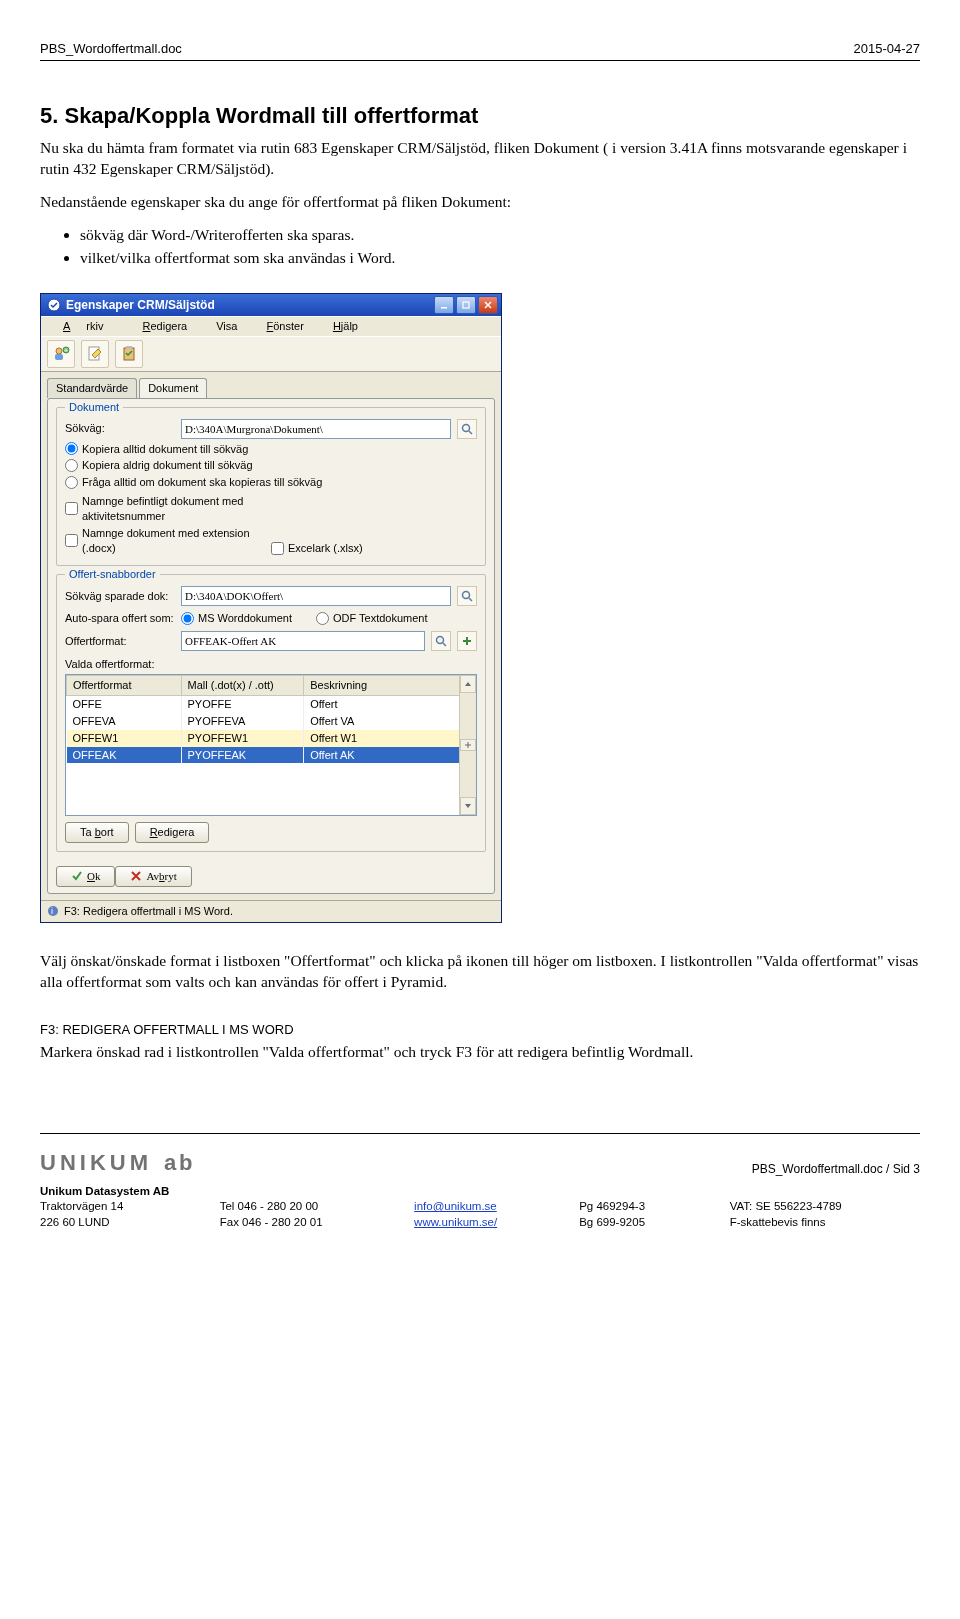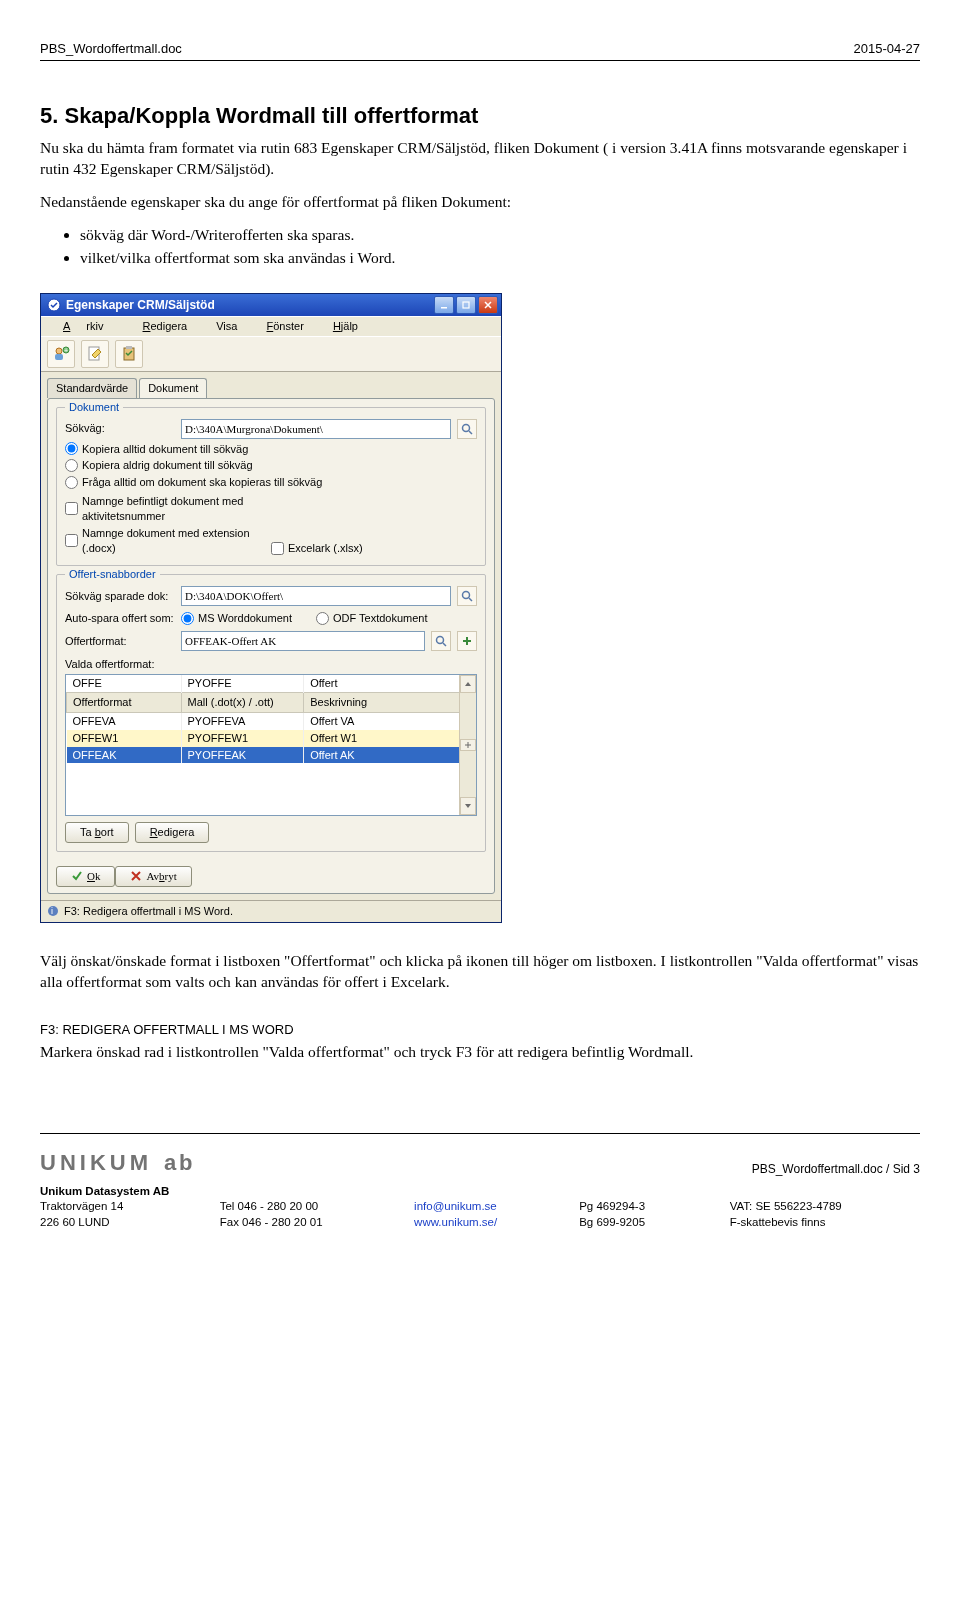--- a/index.html
+++ b/index.html
@@ -49,21 +49,21 @@
   .statusbar { border-top:1px solid #aca899; padding:3px 6px; font-size:11px; display:flex; align-items:center; gap:5px; background:#ece9d8;}
   .sub-heading { font-family:Arial,Helvetica,sans-serif; font-size:13px; font-weight:normal; margin-top:28px;}
   
   .footer-sep { border-top:1px solid #000; margin-top:70px;}
   .logo-row { display:flex; justify-content:space-between; align-items:flex-end; margin-top:14px;}
   .logo { font-family:Arial,Helvetica,sans-serif; font-weight:bold; letter-spacing:4px; font-size:22px; color:#737373;}
   .logo-ab { letter-spacing:3px; font-size:22px; margin-left:8px;}
   .doc-sid { font-family:Arial,Helvetica,sans-serif; font-size:12px;}
   .addr-grid { display:grid; grid-template-columns: 1.2fr 1.3fr 1.1fr 1fr 1.3fr; font-family:Arial,Helvetica,sans-serif; font-size:11.5px; margin-top:6px; column-gap:4px;}
   .addr-grid .bold { font-weight:bold;}
-  a.link { color:#1a3fc7; }
+  a.link { color:#1a3fc7; text-decoration:underline;}
 </style>
 </head>
 <body>
 
 <div class="page">
   <div class="header-line">
     <span>PBS_Wordoffertmall.doc</span>
     <span>2015-04-27</span>
   </div>
 
@@ -217,29 +217,29 @@
               <svg width="12" height="12">
                 <path d="M2 6h8M6 2v8" stroke="#3a8a3a" stroke-width="2"></path>
               </svg>
             </div>
         </div>
         <div style="margin:6px 0 2px 0;">Valda offertformat:</div>
         <div class="list-wrap">
           <table class="grid">
             <tbody>
                 <tr>
+              <th style="width:28%">Offertformat</th>
+              <th style="width:30%">Mall (.dot(x) / .ott)</th>
+              <th>Beskrivning</th>
+            </tr>
+            <tr>
                   <td>OFFE</td>
                   <td>PYOFFE</td>
                   <td>Offert</td>
                 </tr>
-            <tr>
-              <th style="width:28%">Offertformat</th>
-              <th style="width:30%">Mall (.dot(x) / .ott)</th>
-              <th>Beskrivning</th>
-            </tr>
             <tr>
                   <td>OFFEVA</td>
                   <td>PYOFFEVA</td>
                   <td>Offert VA</td>
                 </tr>
             <tr class="row-hl-y">
                   <td>OFFEW1</td>
                   <td>PYOFFEW1</td>
                   <td>Offert W1</td>
                 </tr>
@@ -295,21 +295,21 @@
     </div>
     <div class="statusbar">
       <svg width="12" height="12">
           <circle cx="6" cy="6" r="5" fill="#5b7fbf"></circle>
           <text x="4" y="9" font-size="9" fill="#fff">i</text>
         </svg>
       <span>F3: Redigera offertmall i MS Word.</span>
     </div>
   </div>
 
-  <p class="body-text">Välj önskat/önskade format i listboxen "Offertformat" och klicka på ikonen till höger om listboxen. I listkontrollen "Valda offertformat" visas alla offertformat som valts och kan användas för offert i Excelark.</p>
+  <p class="body-text">Välj önskat/önskade format i listboxen "Offertformat" och klicka på ikonen till höger om listboxen. I listkontrollen "Valda offertformat" visas alla offertformat som valts och kan användas för offert i Pyramid.</p>
 
   <div class="sub-heading">F3: REDIGERA OFFERTMALL I MS WORD</div>
   <p class="body-text">Markera önskad rad i listkontrollen "Valda offertformat" och tryck F3 för att redigera befintlig Wordmall.</p>
 
   <div class="footer-sep"></div>
   <div class="logo-row">
     <div>
       <span class="logo">UNIKUM</span>
       <span class="logo logo-ab">ab</span>
     </div>

